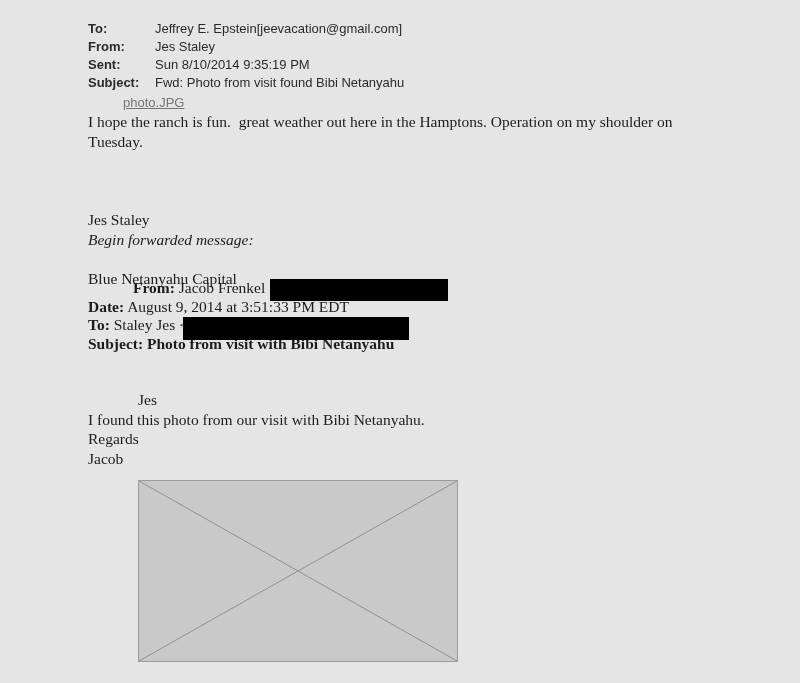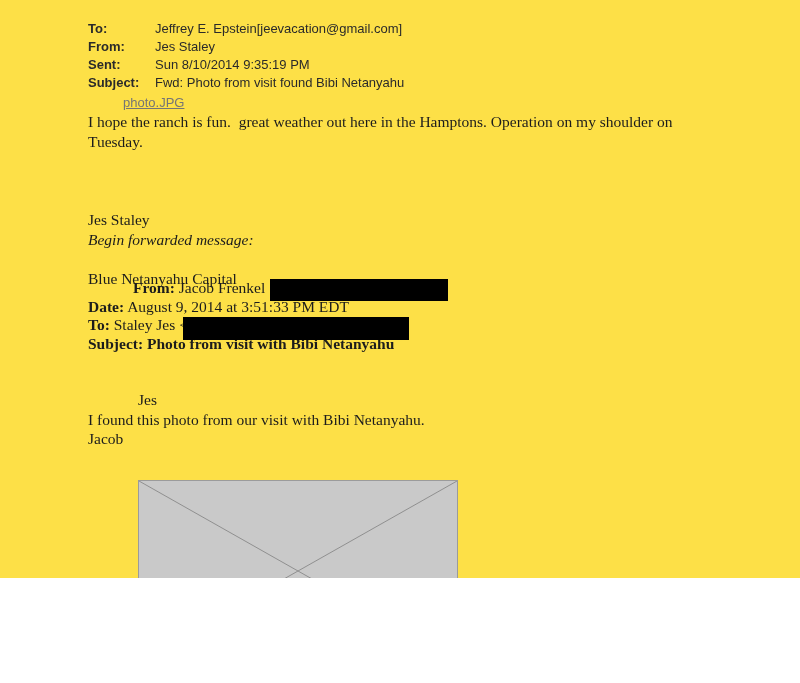--- a/index.html
+++ b/index.html
@@ -3,22 +3,22 @@
 <meta charset="utf-8">
 <style>
   html, body {
     margin: 0;
     padding: 0;
     background: #ffffff;
   }
   .page {
     position: relative;
     width: 800px;
-    height: 578px;
-    background: #fde047;
+    height: 683px;
+    background: #e5e5e5;
     overflow: hidden;
     font-family: "Liberation Serif", serif;
     color: #1c1c1c;
   }
 
   
   .email-header {
     position: absolute;
     left: 88px;
     top: 20px;
@@ -149,20 +149,21 @@
       <span class="fwd-label">To:</span><span> Staley Jes &lt;</span>
     </div>
     <div class="fwd-line all-bold">Subject: Photo from visit with Bibi Netanyahu</div>
     <div class="redaction" id="redaction-from"></div>
     <div class="redaction" id="redaction-to"></div>
   </div>
 
   <div class="fwd-body">
     <div class="fwd-greeting">Jes</div>
     <div>I found this photo from our visit with Bibi Netanyahu.</div>
+    <div>Regards</div>
     <div>Jacob</div>
   </div>
 
   <div class="img-placeholder">
     <svg viewBox="0 0 320 182" preserveAspectRatio="none">
       <line x1="0" y1="0" x2="320" y2="182"></line>
       <line x1="0" y1="182" x2="320" y2="0"></line>
     </svg>
   </div>
 

